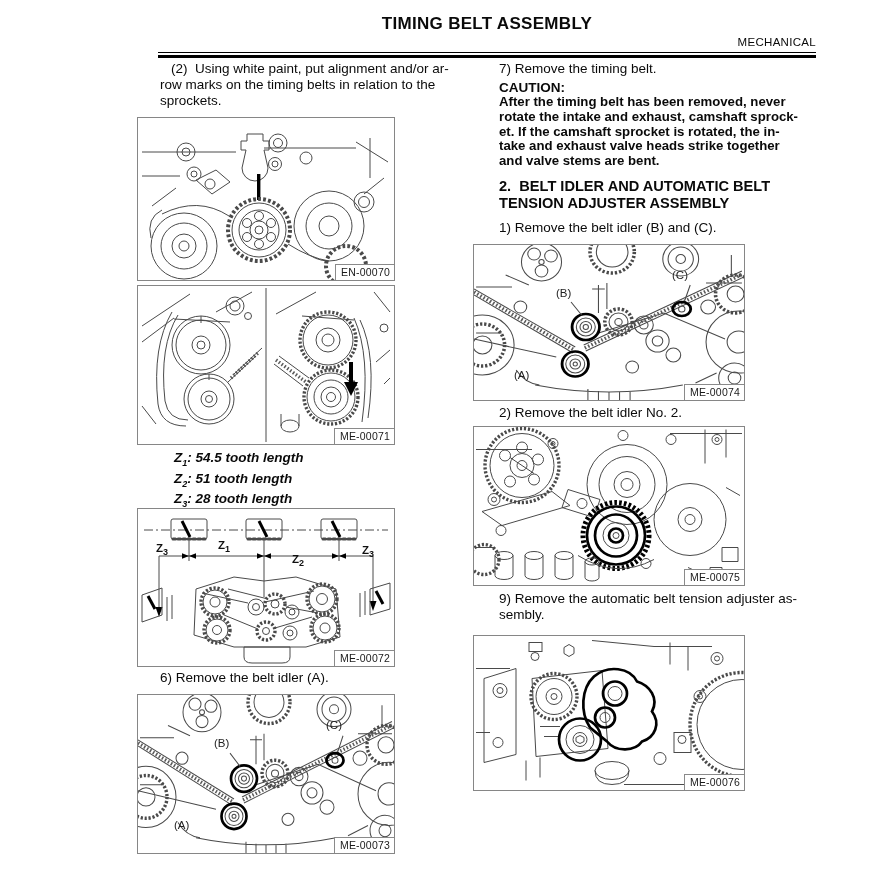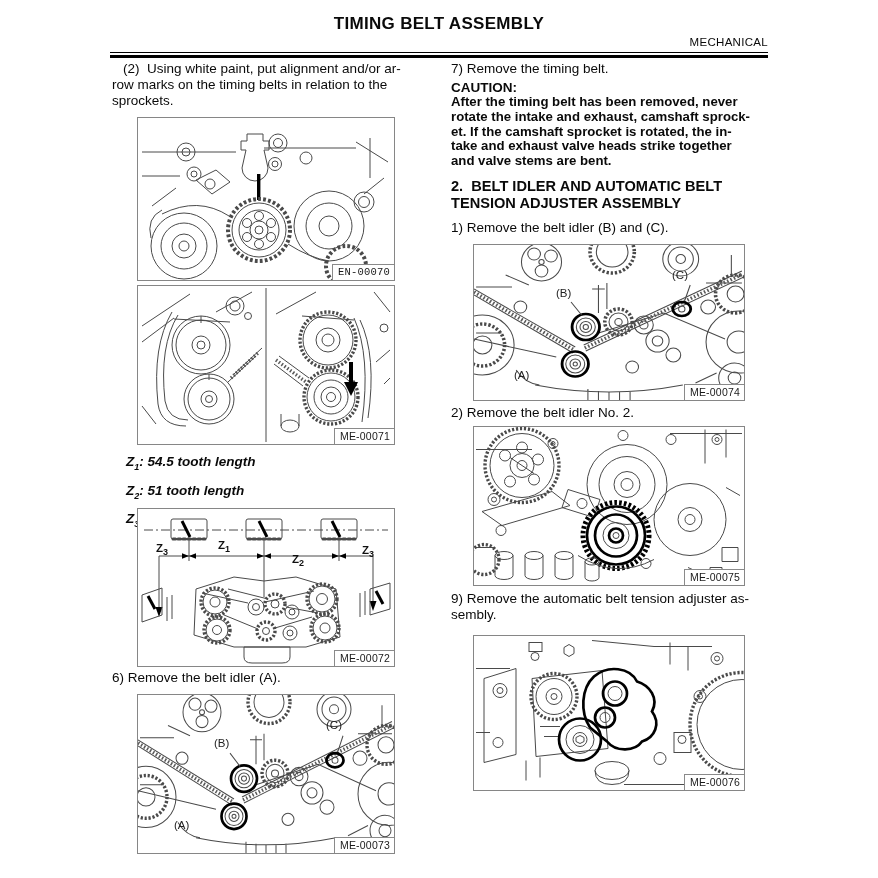--- a/index.html
+++ b/index.html
@@ -1,31 +1,31 @@
 <!DOCTYPE html>
 <html><head>
 <meta charset="utf-8">
 <style>
   html,body{margin:0;padding:0;background:#fff;}
   #page{position:relative;width:878px;height:878px;background:#fff;overflow:hidden;
         font-family:"Liberation Sans",sans-serif;color:#0a0a0a;}
-  .abs{position:absolute;}
+  .abs{position:absolute;margin-left:48px;}
   
   .title{left:110px;top:14px;width:658px;text-align:center;font-size:17px;font-weight:bold;letter-spacing:.3px;}
   .cat{left:110px;top:36px;width:658px;text-align:right;font-size:11.5px;letter-spacing:.3px;}
   .rule-thin{left:110px;top:52px;width:658px;height:0;border-top:1.6px solid #000;}
   .rule-thick{left:110px;top:55px;width:658px;height:3.2px;background:#000;}
   
   .tl{white-space:pre;font-size:13.5px;line-height:15.9px;}
   .para{line-height:15.9px;}
   .indent1{padding-left:11px;}
   .caution .tl{font-weight:bold;font-size:13.2px;line-height:14.75px;}
   .bold-title{font-weight:bold;font-size:13.5px;}
   .h2 .tl{font-weight:bold;font-size:14.6px;line-height:17.4px;}
-  .zspec{font-weight:bold;font-style:italic;font-size:13.5px;line-height:24px;}
+  .zspec{font-weight:bold;font-style:italic;font-size:13.5px;line-height:15px;}
   .zspec sub,.dim sub{font-size:9px;}
   
   .fig{position:absolute;border:1px solid #868686;background:#fff;}
   .fig svg{position:absolute;left:0;top:0;width:100%;height:100%;}
   .figcode{position:absolute;right:0;bottom:0;background:#fff;border-top:1px solid #8a8a8a;
            border-left:1px solid #8a8a8a;font-size:10.5px;padding:1px 4px 2px 5px;letter-spacing:.2px;color:#1a1a1a;}
   .callout{position:absolute;font-size:11.5px;color:#222;}
   .dim{position:absolute;font-weight:bold;font-size:11.5px;color:#111;}
   
   svg path,svg circle,svg ellipse,svg rect,svg line,svg polygon{stroke:#4a4a4a;stroke-width:1;fill:none;}
@@ -101,21 +101,21 @@
   <div class="abs cat">MECHANICAL</div>
   <div class="abs rule-thin"></div>
   <div class="abs rule-thick"></div>
 
   <div class="abs para" style="left:112px;top:61px;">
     <div class="tl indent1">(2)  Using white paint, put alignment and/or ar-</div>
     <div class="tl">row marks on the timing belts in relation to the</div>
     <div class="tl">sprockets.</div>
   </div>
 
-  <div class="fig" style="left:137px;top:117px;width:256px;height:162px;font-family:Liberation Mono, monospace;">
+  <div class="fig" style="left:137px;top:117px;width:256px;height:162px;">
     <svg viewBox="0 0 256 162">
       <path d="M4 34 H98 M126 30 H218 M4 58 H42 M232 20 V60 M14 88 L38 70 M218 24 L250 44 M246 60 L226 76"></path>
       <circle cx="48" cy="34" r="9"></circle>
         <circle cx="48" cy="34" r="4"></circle>
       <circle cx="56" cy="56" r="7"></circle>
         <circle cx="56" cy="56" r="3"></circle>
       <circle cx="140" cy="25" r="9"></circle>
         <circle cx="140" cy="25" r="4.5"></circle>
       <circle cx="137" cy="46" r="6.5"></circle>
         <circle cx="137" cy="46" r="3"></circle>

